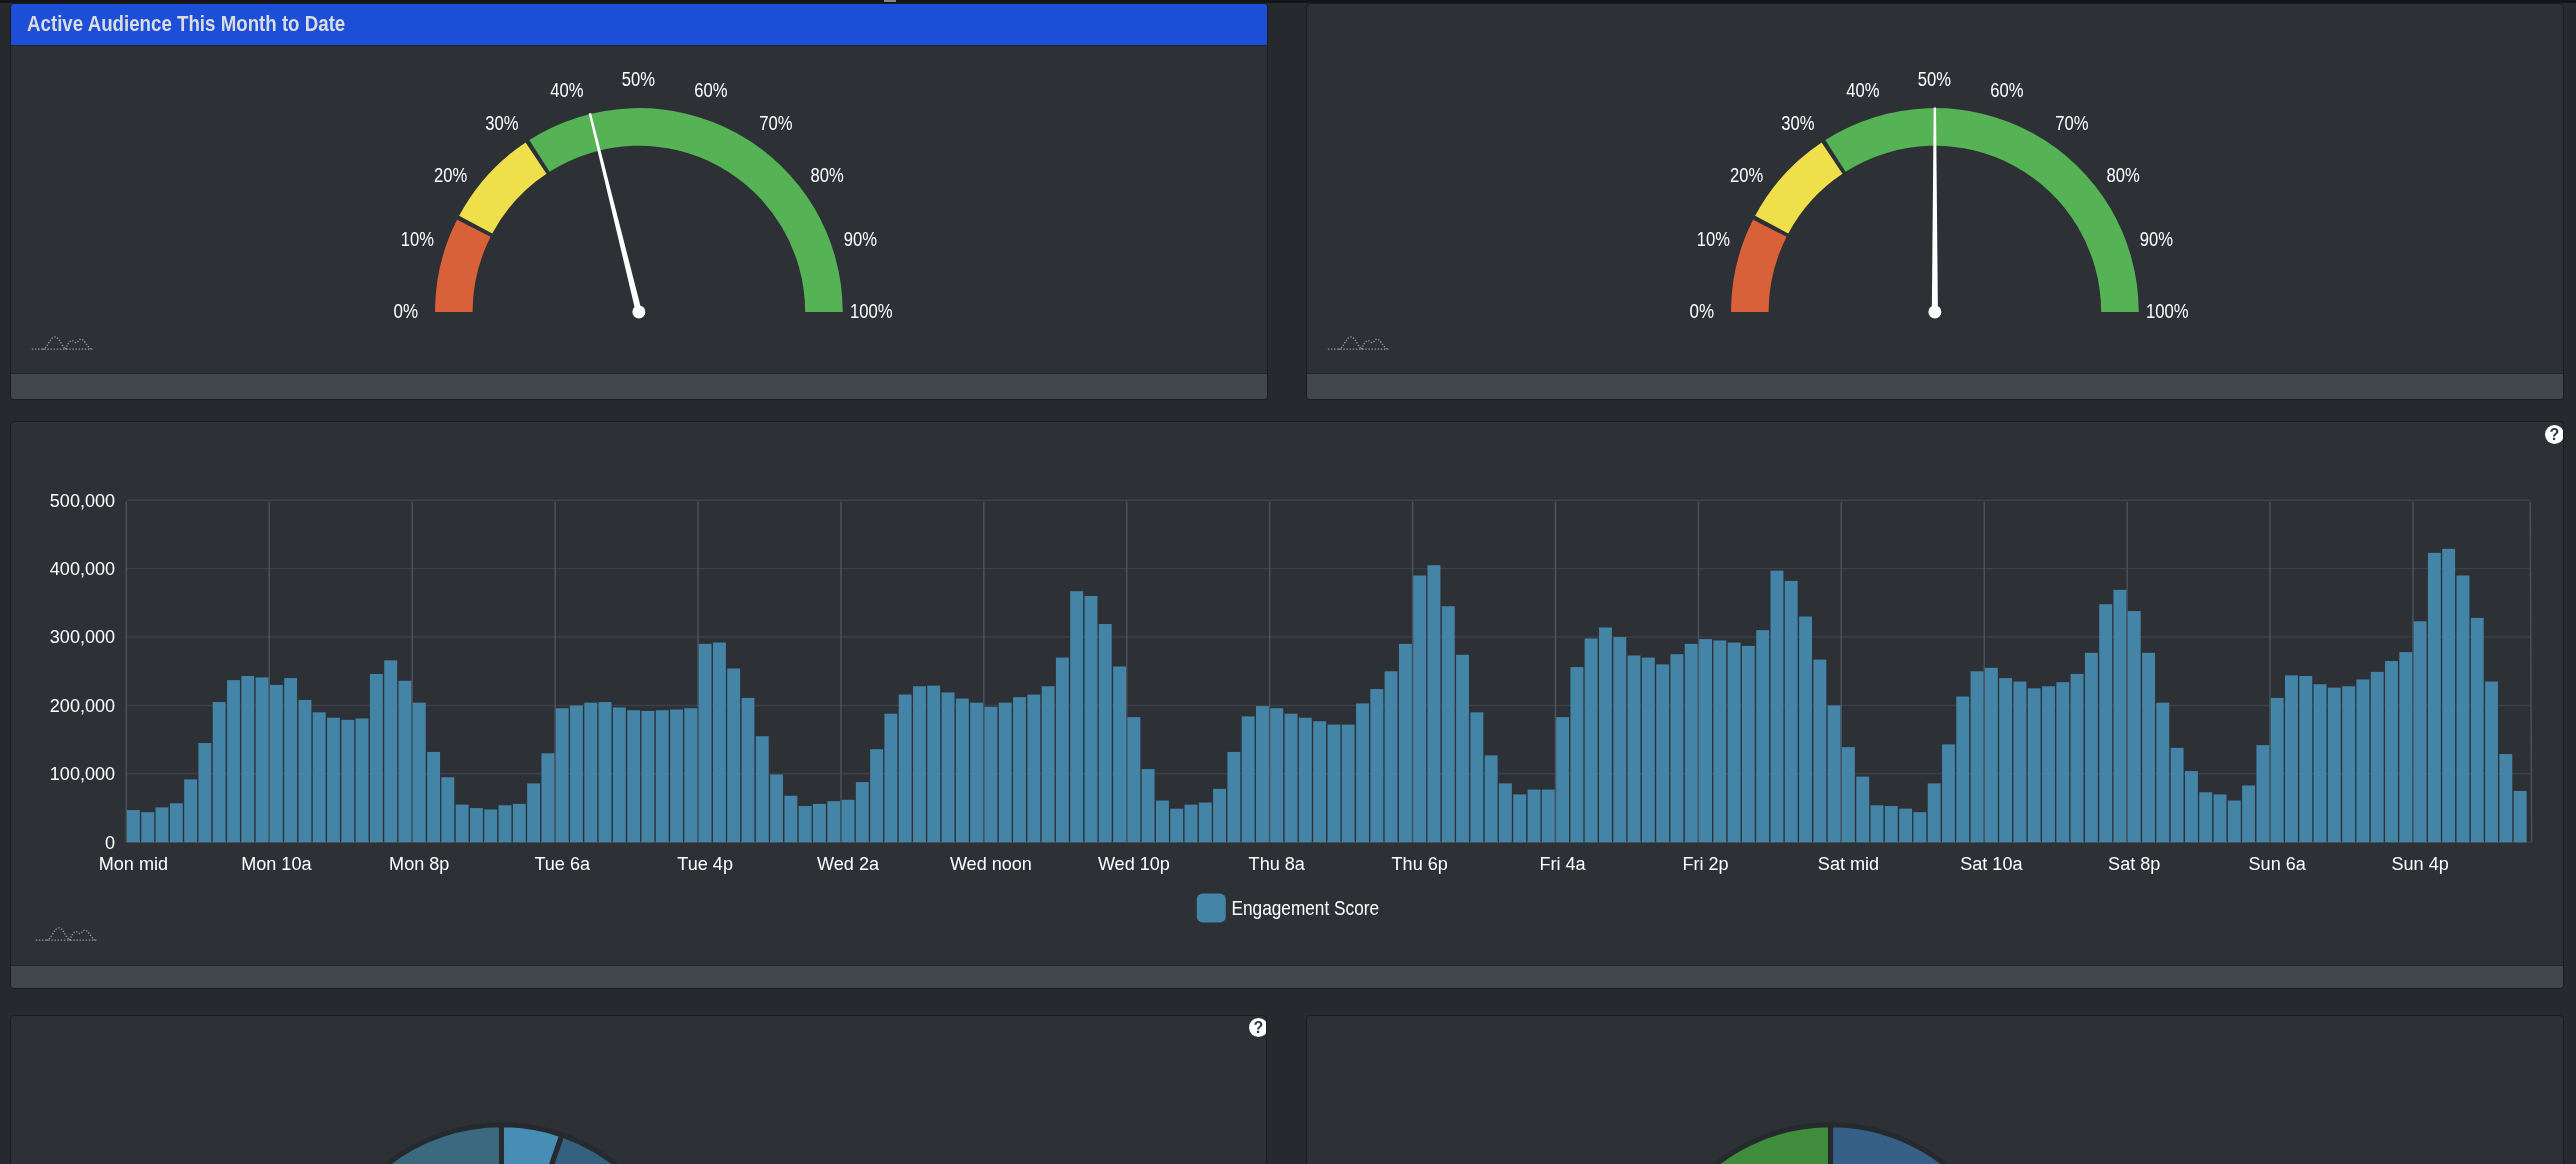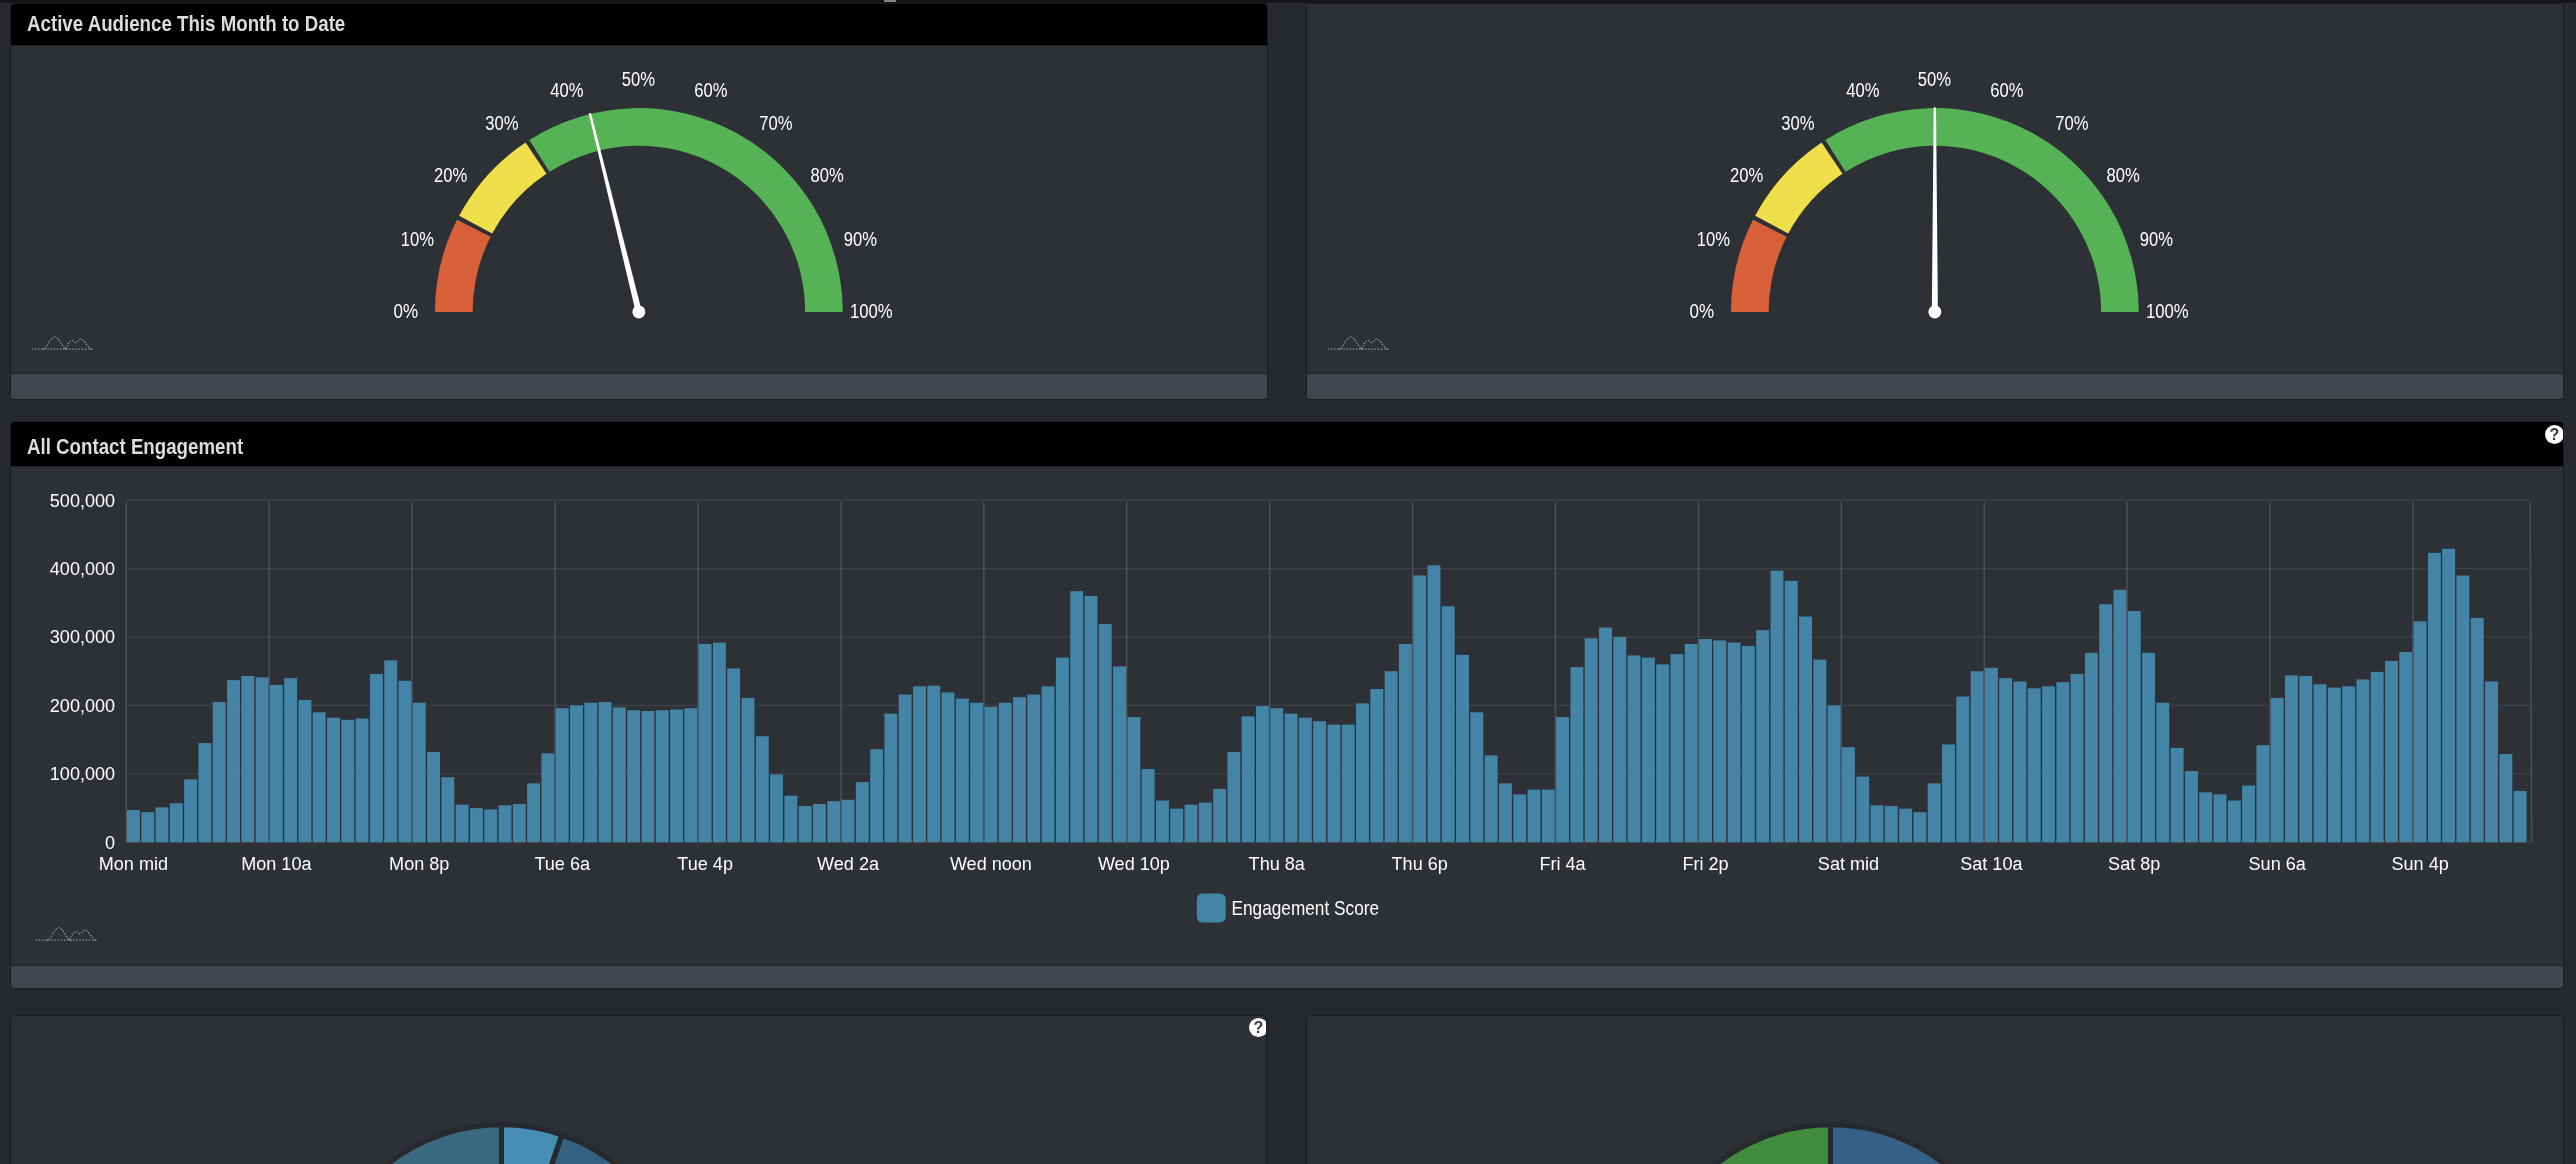--- a/index.html
+++ b/index.html
@@ -1,16 +1,16 @@
 <!DOCTYPE html>
 <html style="font-size:11.6px"><head><meta charset="utf-8"><style>
 html,body{margin:0;padding:0;background:#26292d;width:2576px;height:1164px;overflow:hidden;
 font-family:"Liberation Sans",sans-serif;}
 .panel{position:absolute;background:#2d3136;border:1.4px solid #1a1c1f;border-radius:4.3px;box-sizing:border-box;overflow:hidden;}
-.hd{position:absolute;left:0;right:0;top:0;height:41px;background:#000000;border-bottom:1.4px solid #222528;padding-left:43px;}
+.hd{position:absolute;left:0;right:0;top:0;height:41px;background:#1d4ed8;border-bottom:1.4px solid #222528;padding-left:43px;}
 .hd .t{position:absolute;left:16px;top:7.2px;font-size:22px;font-weight:bold;color:#d9dde0;white-space:nowrap;display:inline-block;transform:scaleX(.85);transform-origin:0 50%;}
 .ft{position:absolute;left:0;right:0;bottom:0;height:25px;background:#42474e;border-top:1.4px solid #222528;}
 svg text{font-family:"Liberation Sans",sans-serif;}
 </style></head><body>
 <div style="position:absolute;left:0;top:0;width:2576px;height:2.9px;background:#131518"></div>
 <div style="position:absolute;left:884px;top:0;width:11.6px;height:2.2px;background:#83878c"></div>
 <div class="panel" style="left:10px;top:2.9px;width:1258px;height:397px">
     <div class="hd">
       <span class="t">Active Audience This Month to Date</span>
     </div>
@@ -63,23 +63,20 @@
     <svg width="64" height="17.4" viewBox="0 0 78 24" preserveAspectRatio="none" style="position:absolute;left:20px;top:330px">
       <g fill="none" stroke="#969ca3" stroke-width="1.7" stroke-dasharray="1.7,2.1">
         <path d="M1,21 H77"></path>
         <path d="M14,21 C20,21 23,4 29,4 C35,4 38,21 44,21"></path>
         <path d="M42,21 C45,14 47,9 50,9 C52,9 53,12 55,12 C57,12 58,7 61,7 C64,7 68,16 73,21"></path>
       </g>
     </svg>
     <div class="ft"></div>
   </div>
 <div class="panel" style="left:10px;top:421px;width:2554px;height:568px">
-    <div class="hd" style="height:44px">
-      <span class="t" style="top:11.6px">All Contact Engagement</span>
-    </div>
     <svg width="2551" height="565" viewBox="0 0 3528 781" style="position:absolute;left:0;top:0">
       <line x1="159.5" y1="581.0" x2="3484" y2="581.0" stroke="#3c4147" stroke-width="2"></line>
       <line x1="159.5" y1="486.4" x2="3484" y2="486.4" stroke="#3c4147" stroke-width="2"></line>
       <line x1="159.5" y1="391.8" x2="3484" y2="391.8" stroke="#3c4147" stroke-width="2"></line>
       <line x1="159.5" y1="297.2" x2="3484" y2="297.2" stroke="#3c4147" stroke-width="2"></line>
       <line x1="159.5" y1="202.6" x2="3484" y2="202.6" stroke="#3c4147" stroke-width="2"></line>
       <line x1="159.5" y1="108.0" x2="3484" y2="108.0" stroke="#3c4147" stroke-width="2"></line>
       <line x1="159.5" y1="110" x2="159.5" y2="581.0" stroke="#4d535a" stroke-width="2"></line>
       <line x1="357.1" y1="110" x2="357.1" y2="581.0" stroke="#4d535a" stroke-width="2"></line>
       <line x1="554.8" y1="110" x2="554.8" y2="581.0" stroke="#4d535a" stroke-width="2"></line>

